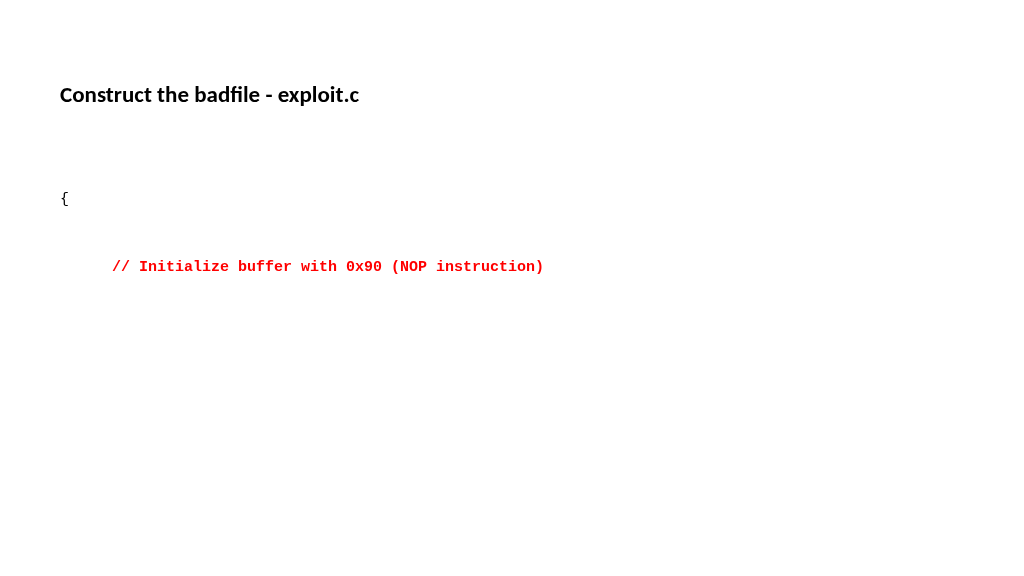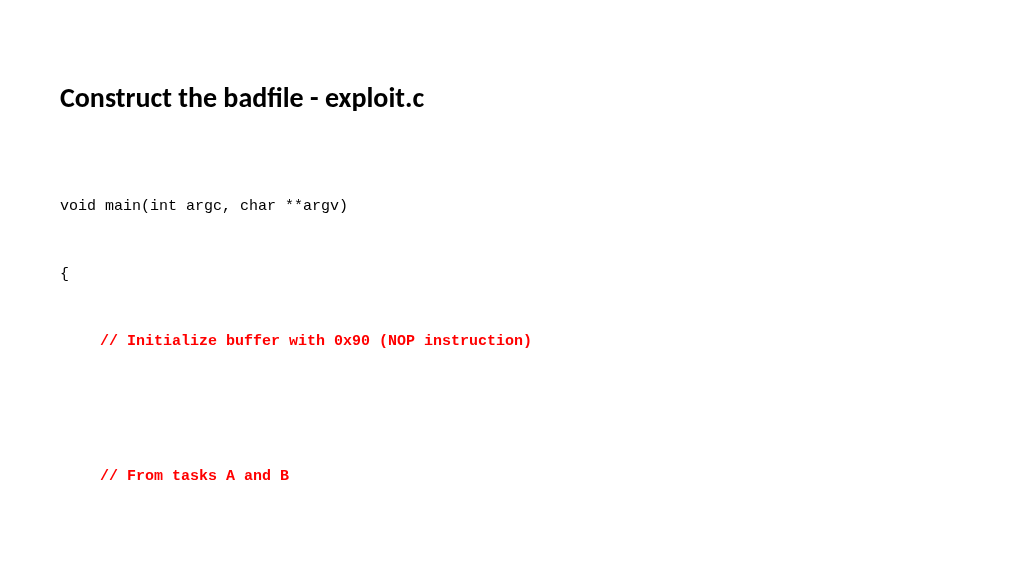--- a/index.html
+++ b/index.html
@@ -8,54 +8,52 @@
       width: 1024px;
       height: 576px;
       background: #ffffff;
       font-family: Calibri, Arial, sans-serif;
       overflow: hidden;
     }
     .slide {
       padding: 80px 60px 40px 60px;
     }
     .title {
-      font-size: 28px;
+      font-size: 23px;
       font-weight: bold;
       color: #000000;
       margin-bottom: 36px;
     }
     .code-block {
       font-family: "Courier New", Courier, monospace;
       font-size: 15px;
       line-height: 1.5;
       color: #000000;
       white-space: pre;
     }
     .comment {
       color: #ff0000;
       font-weight: bold;
     }
     .indent {
-      margin-left: 40px;
+      margin-left: 52px;
     }
     .blank-line {
       height: 22px;
     }
   </style>
 </head>
 <body>
 
 <div class="slide">
   <div class="title">Construct the badfile - exploit.c</div>
   <div class="code-block">
-    <div>void main(int argc, char **argv)</div>
     <div>{</div>
     <div class="indent comment">// Initialize buffer with 0x90 (NOP instruction)</div>
     <div class="blank-line"></div>
-    <div class="indent comment">// From tasks A and B</div>
     
     
     
     
     
     
   </div>
 </div>
 
 </body></html>

